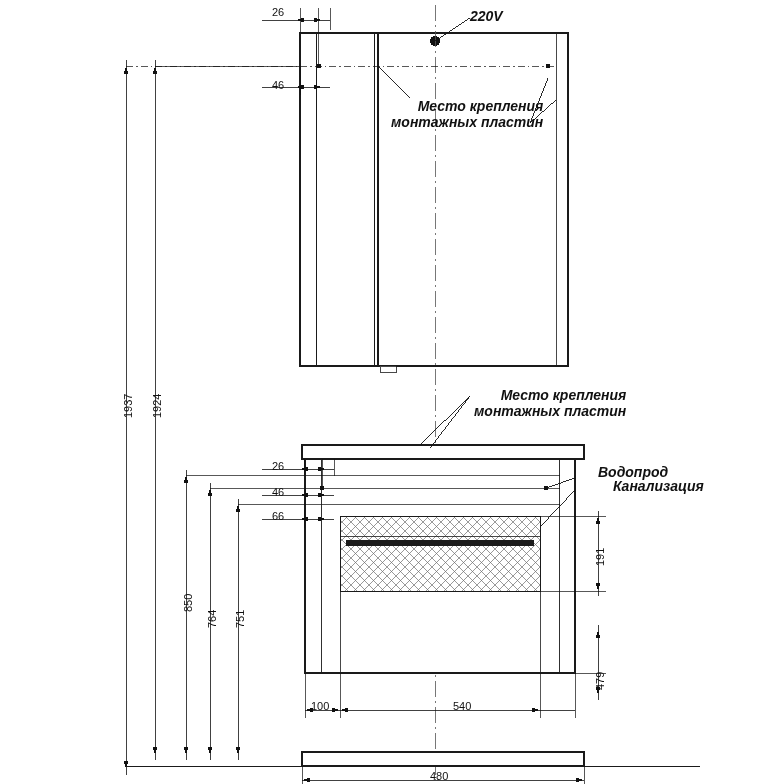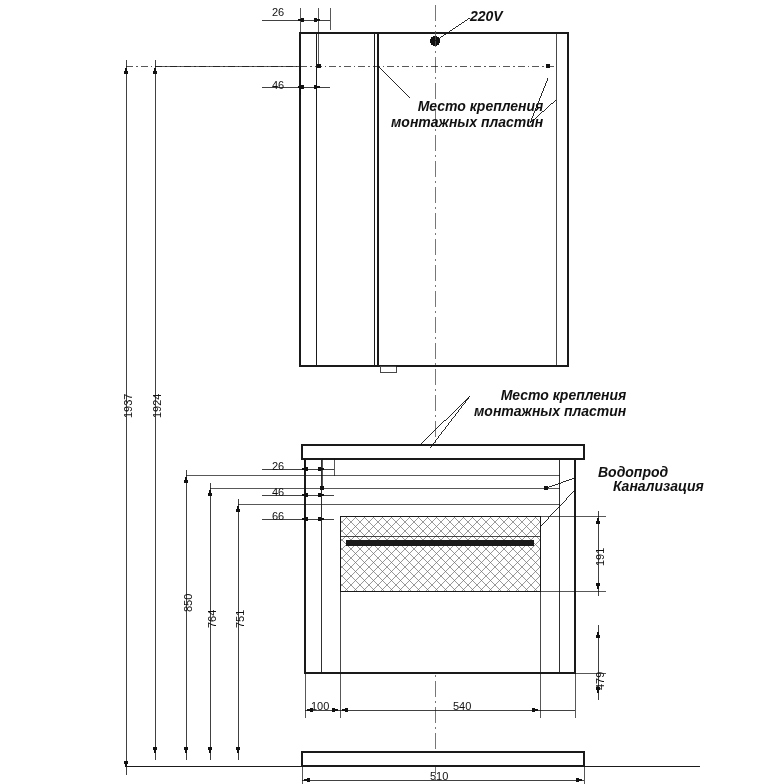--- a/index.html
+++ b/index.html
@@ -178,15 +178,15 @@
 
   <div class="lbl rot" style="left:182px;top:612px;">850</div>
   <div class="lbl rot" style="left:206px;top:628px;">764</div>
   <div class="lbl rot" style="left:234px;top:628px;">751</div>
 
   <div class="lbl rot" style="left:594px;top:566px;">191</div>
   <div class="lbl rot" style="left:594px;top:690px;">479</div>
 
   <div class="lbl" style="left:311px;top:700px;">100</div>
   <div class="lbl" style="left:429px;top:700px;margin-left:24px;">540</div>
-  <div class="lbl" style="left:430px;top:770px;">510</div>
+  <div class="lbl" style="left:430px;top:770px;">480</div>
 
 </div>
 
 </body></html>

